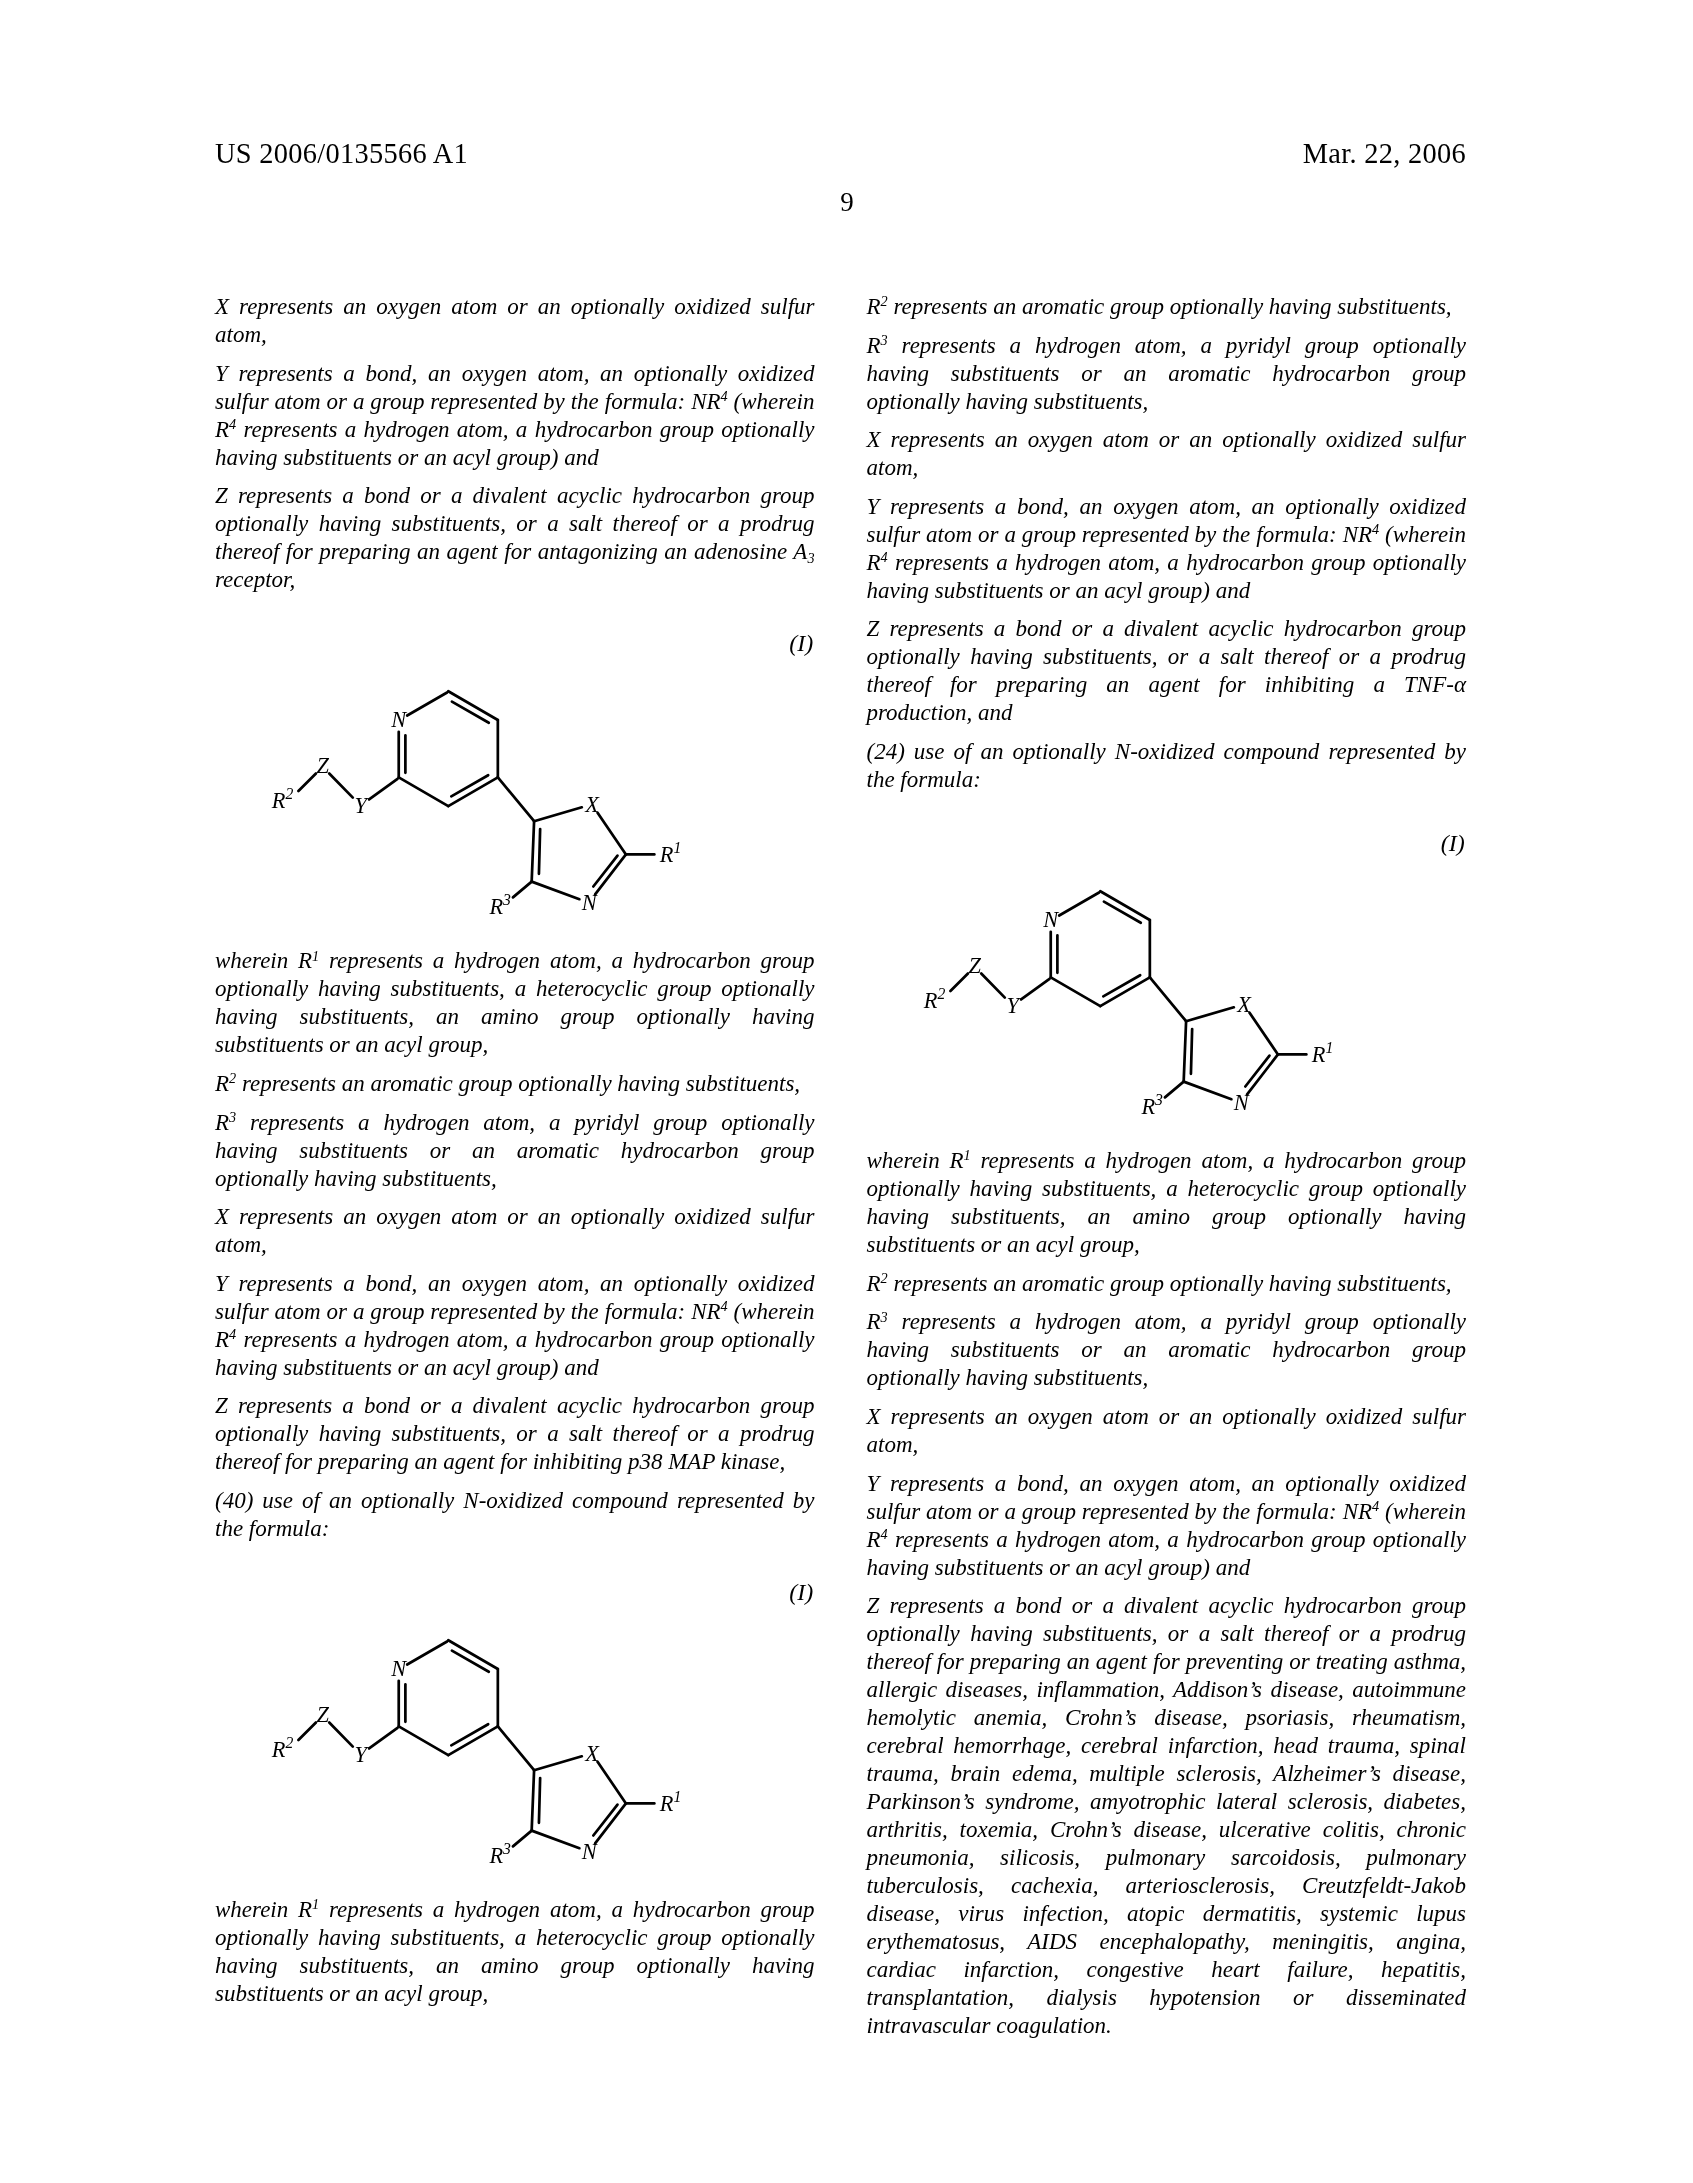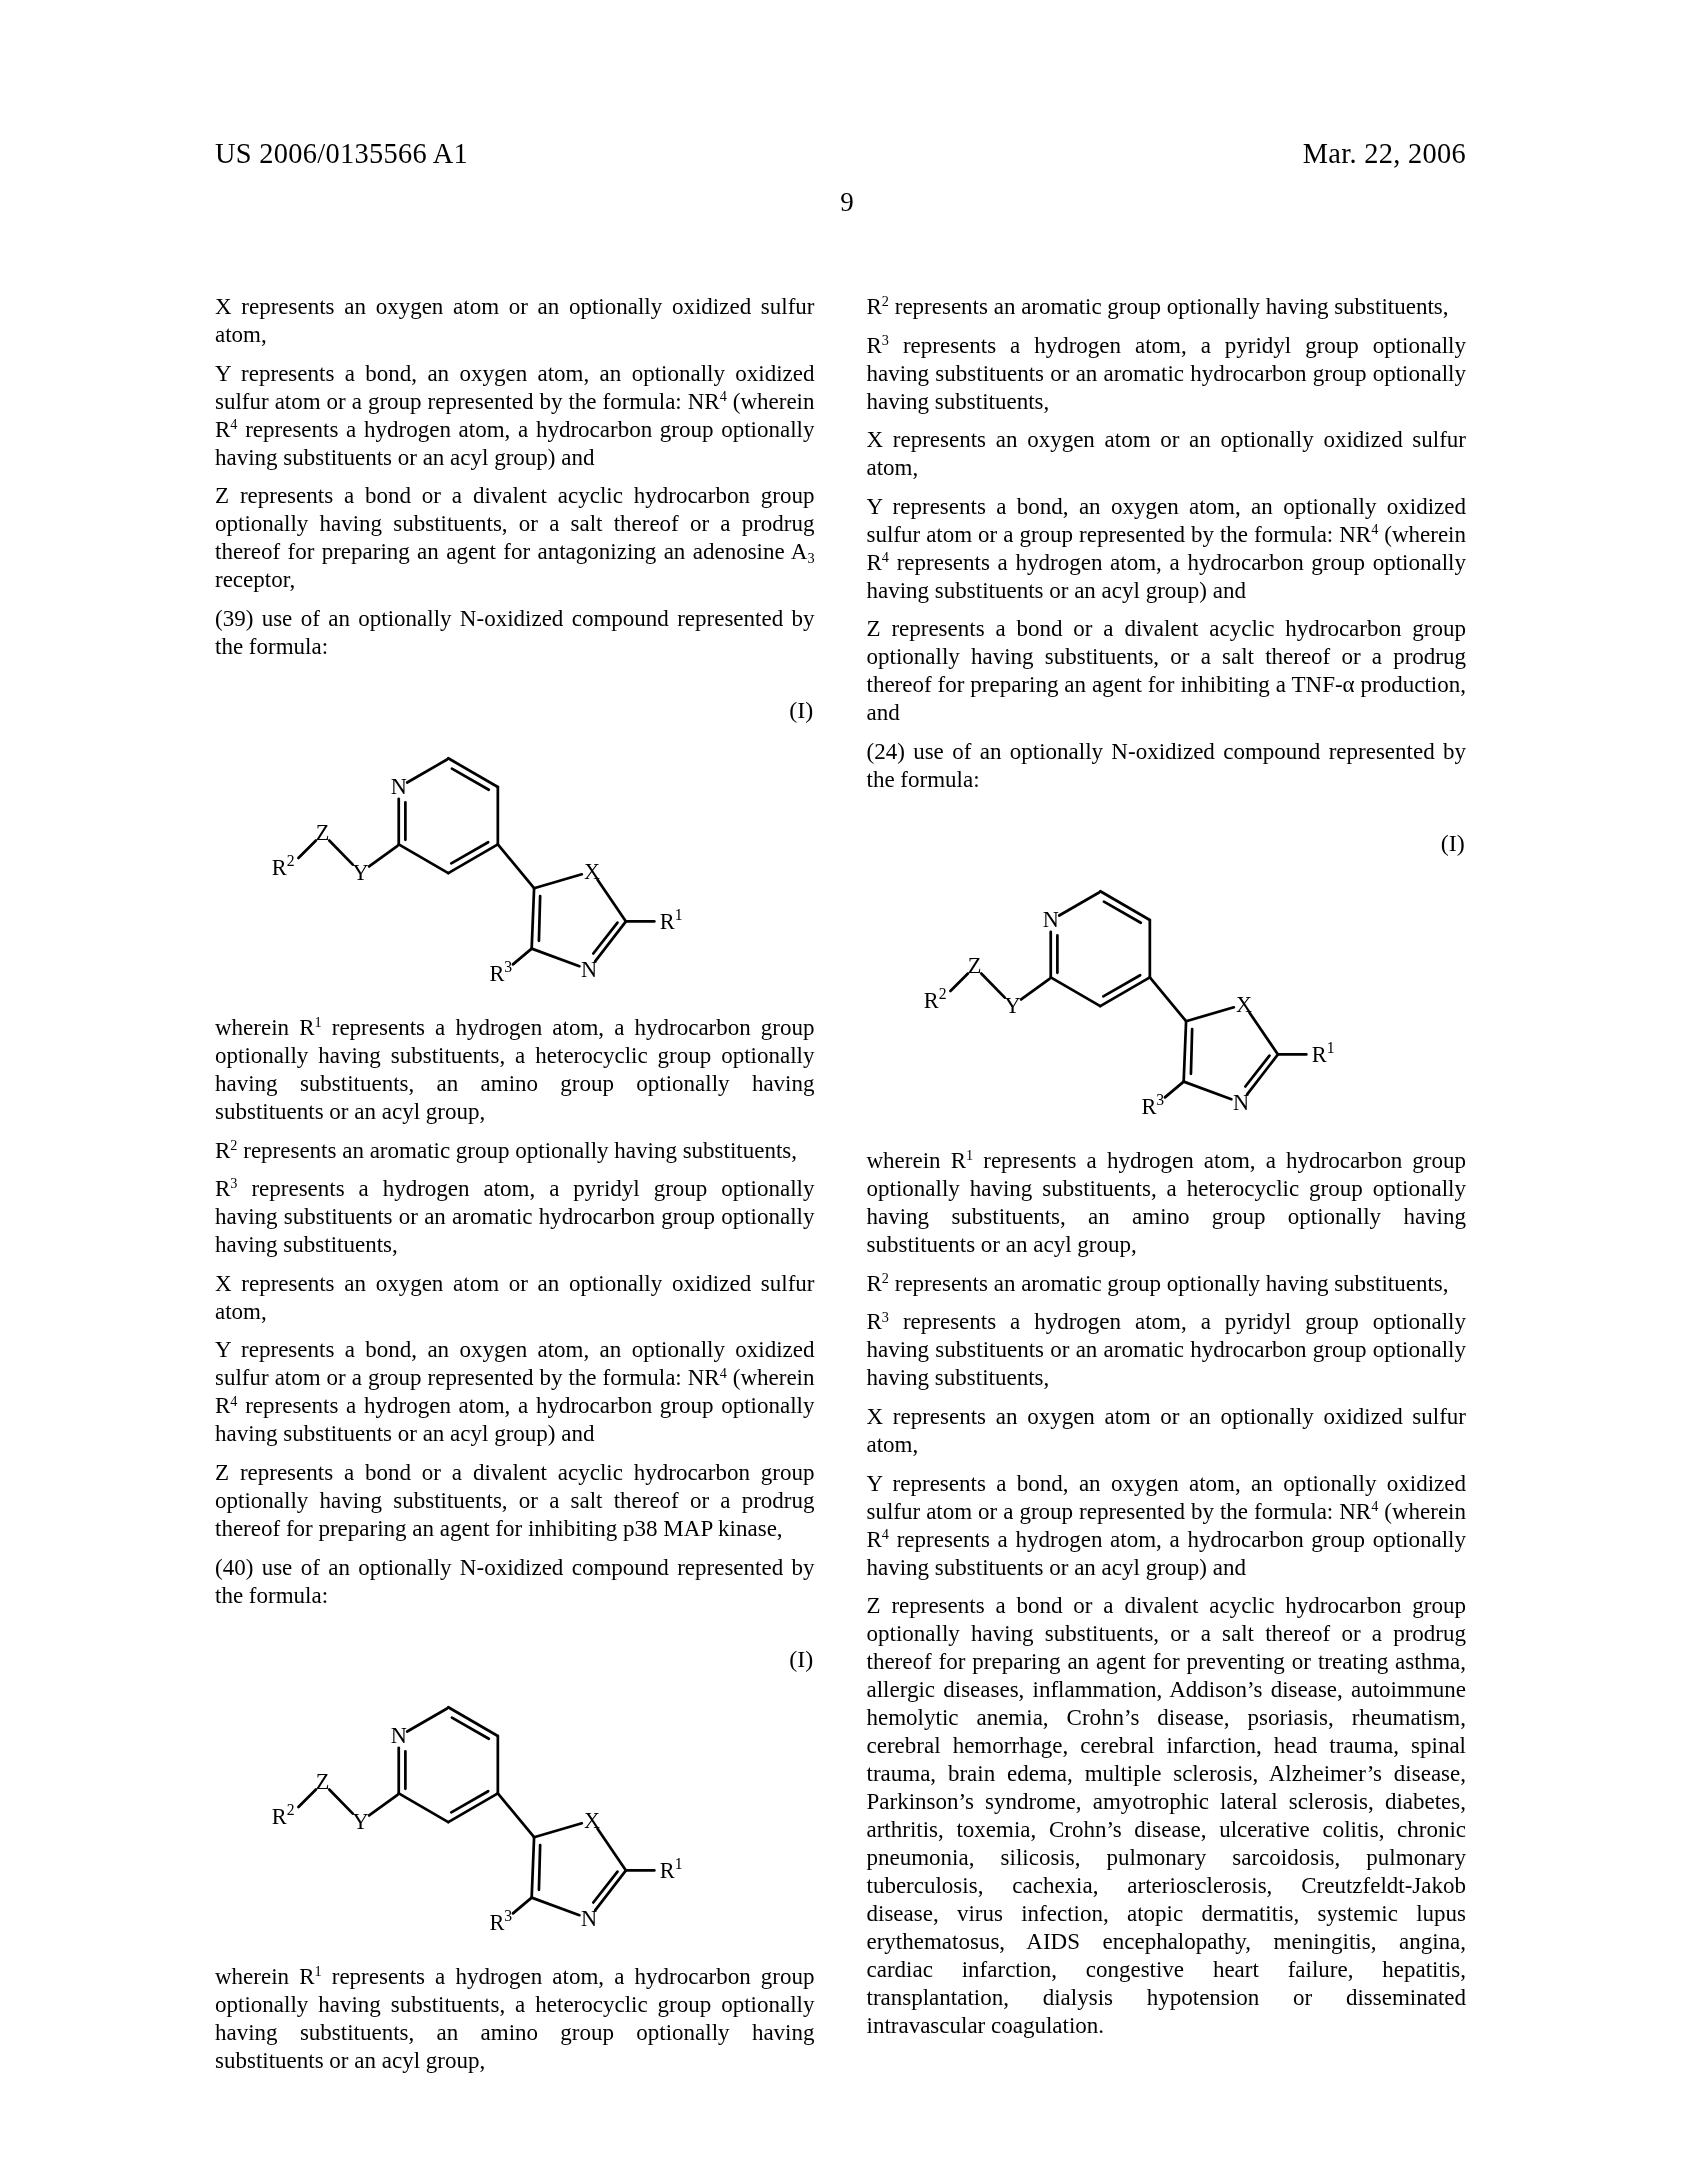--- a/index.html
+++ b/index.html
@@ -12,21 +12,21 @@
     position:absolute; top:138px; left:215px; right:228px;
     display:flex; justify-content:space-between; align-items:center;
     font-size:28.4px; letter-spacing:0.3px;
   }
   .page-number {
     position:absolute; top:187px; left:0; right:0;
     text-align:center; font-size:27px;
   }
   .content {
     position:absolute; top:293px; left:215px; right:228px;
-    display:flex; gap:52px;
+    display:flex; gap:52px;font-style:italic;
   }
   .column { flex:1 1 0; min-width:0; }
   p.body-text {
     font-size:23px; line-height:28px; text-align:justify;
     margin:0 0 10.6px 0;
   }
   sup { font-size:62%; line-height:0; vertical-align:baseline; position:relative; top:-0.55em; }
   sub { font-size:62%; line-height:0; vertical-align:baseline; position:relative; top:0.28em; }
   .figure { position:relative; height:304px; margin:36px 0 13.2px 0; }
   .formula-label { position:absolute; top:0; right:1.3px; font-size:24px; }
@@ -91,21 +91,20 @@
     <span>Mar. 22, 2006</span>
   </header>
   <div class="page-number">9</div>
 
   <main class="content">
 
     <section class="column">
       <p class="body-text">X represents an oxygen atom or an optionally oxidized sulfur atom,</p>
       <p class="body-text">Y represents a bond, an oxygen atom, an optionally oxidized sulfur atom or a group represented by the formula: NR<sup>4</sup> (wherein R<sup>4</sup> represents a hydrogen atom, a hydrocarbon group optionally having substituents or an acyl group) and</p>
       <p class="body-text">Z represents a bond or a divalent acyclic hydrocarbon group optionally having substituents, or a salt thereof or a prodrug thereof for preparing an agent for antagonizing an adenosine A<sub>3</sub> receptor,</p>
-      <p class="body-text">(39) use of an optionally N-oxidized compound represented by the formula:</p>
 
       <div class="figure">
         <span class="formula-label">(I)</span>
         <svg class="struct" viewBox="0 0 700 440">
             <use href="#mol"></use>
           </svg>
       </div>
 
       <p class="body-text">wherein R<sup>1</sup> represents a hydrogen atom, a hydrocarbon group optionally having substituents, a heterocyclic group optionally having substituents, an amino group optionally having substituents or an acyl group,</p>
       <p class="body-text">R<sup>2</sup> represents an aromatic group optionally having substituents,</p>

